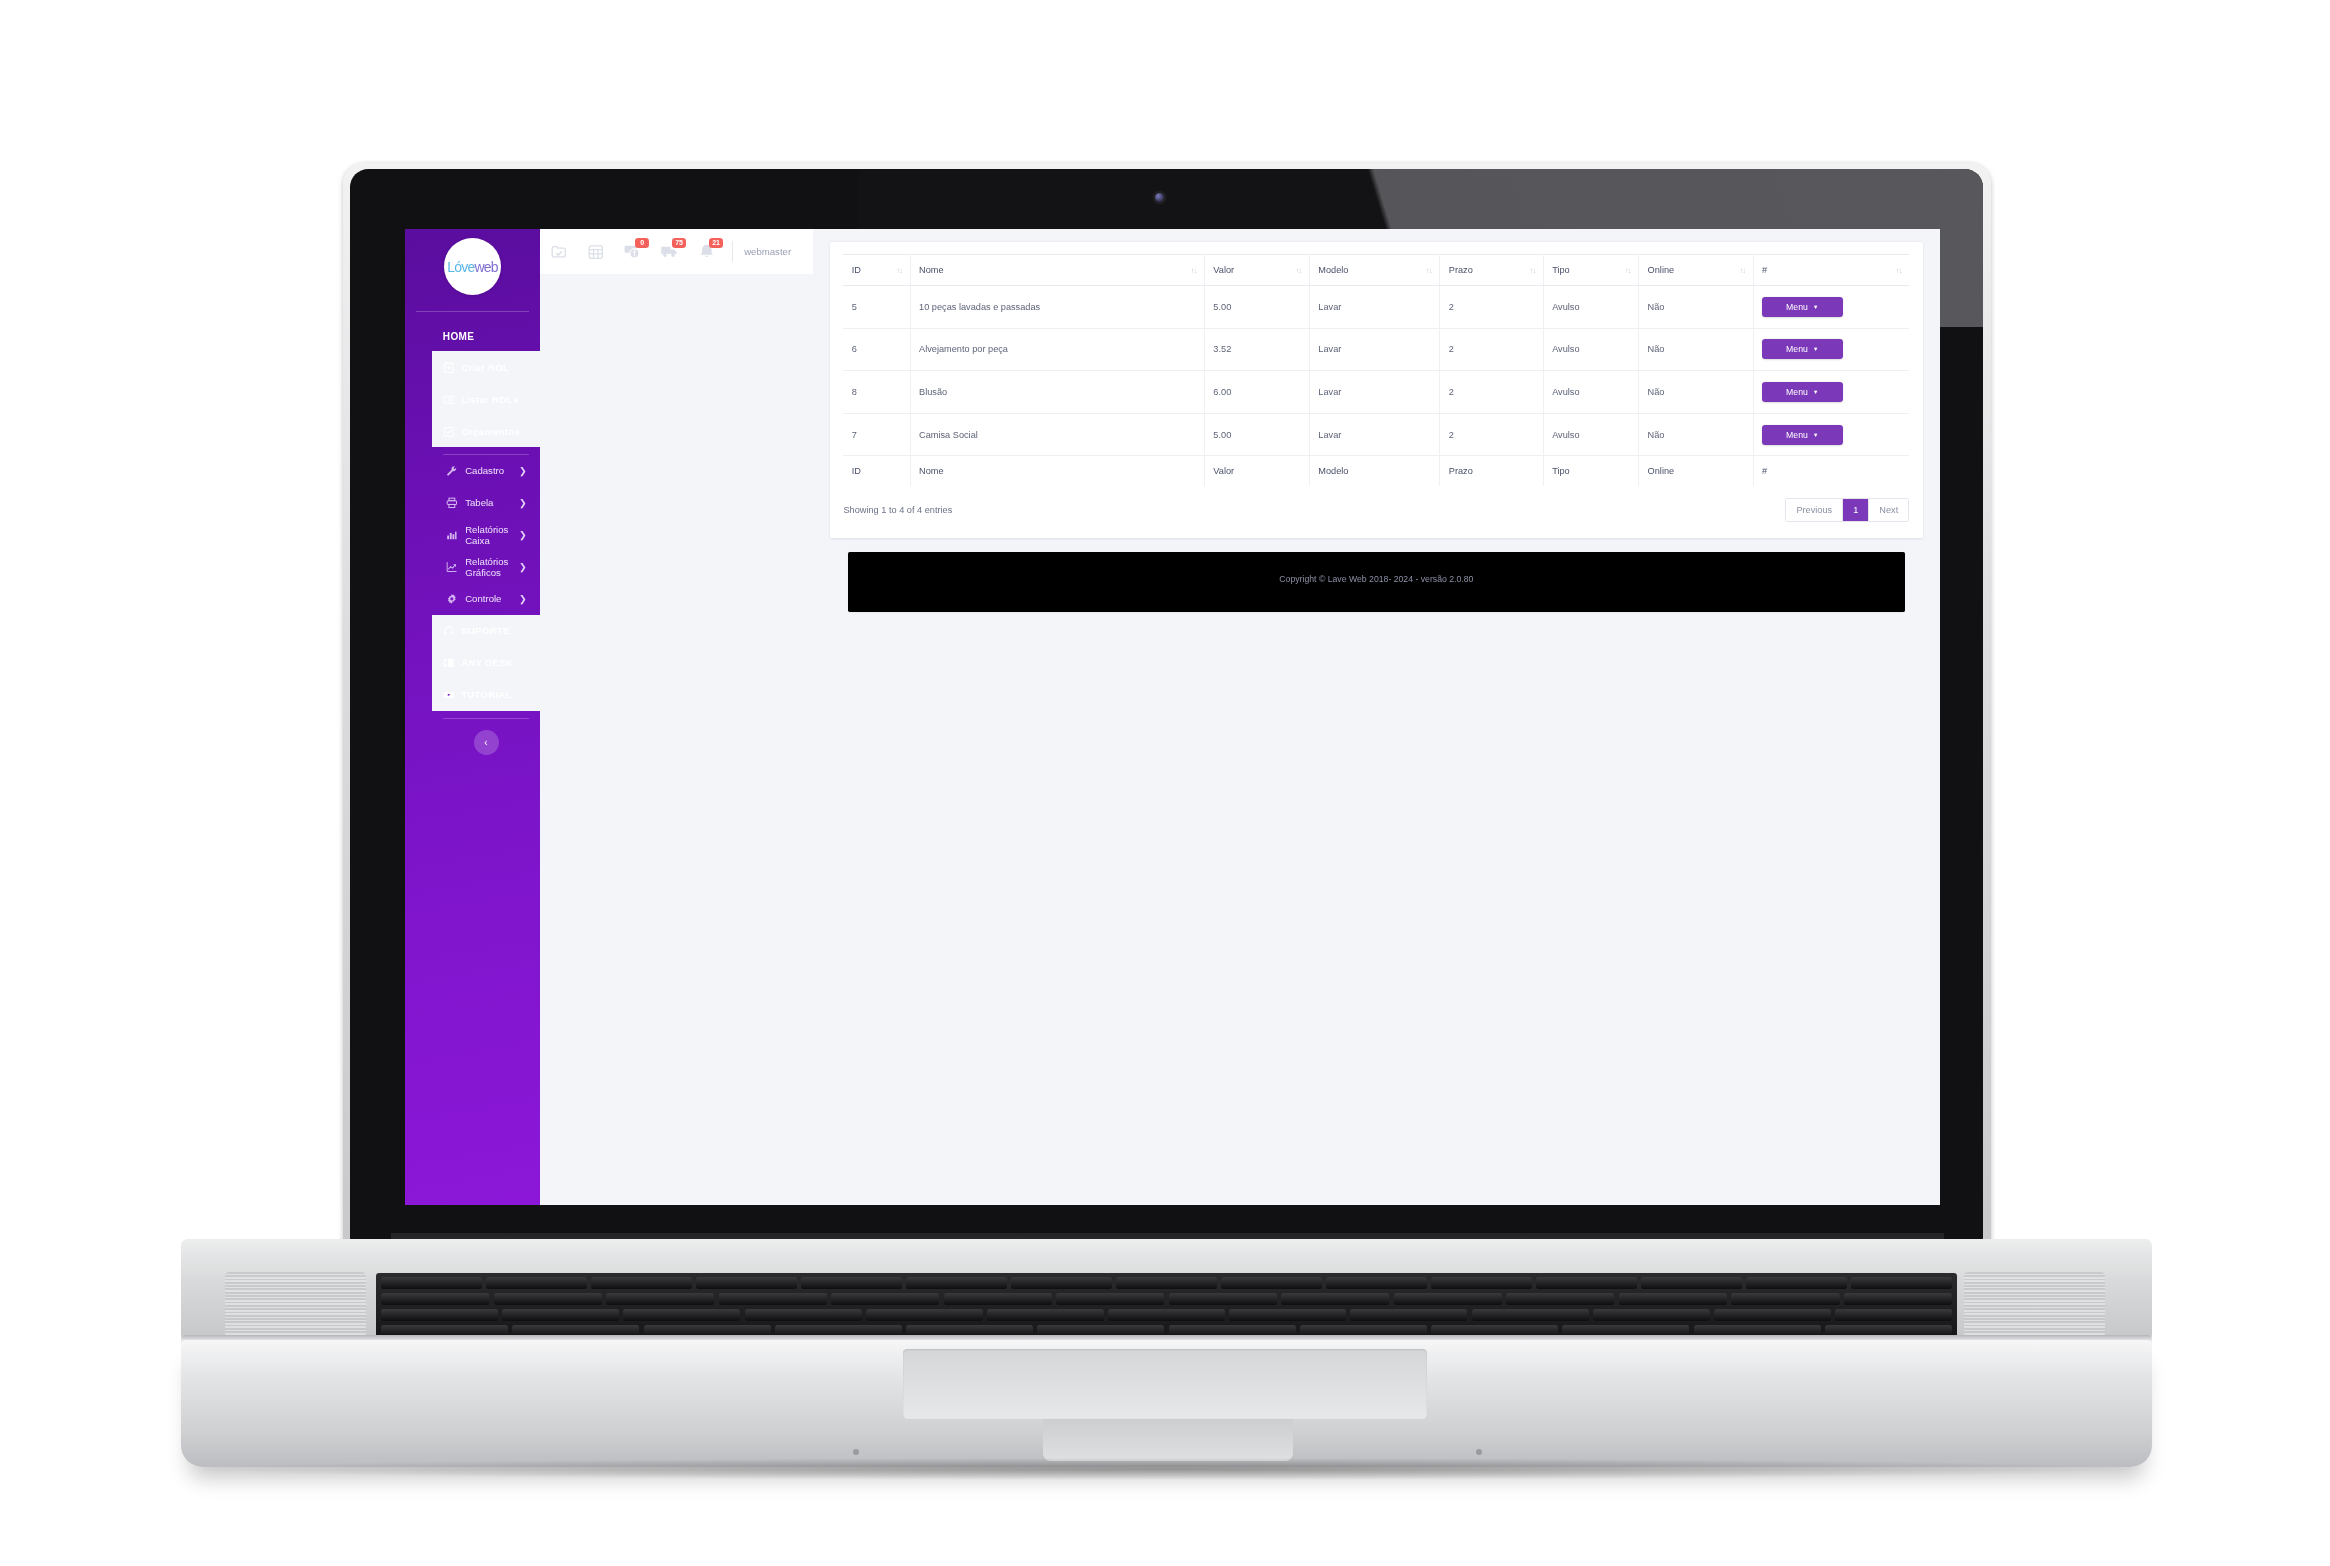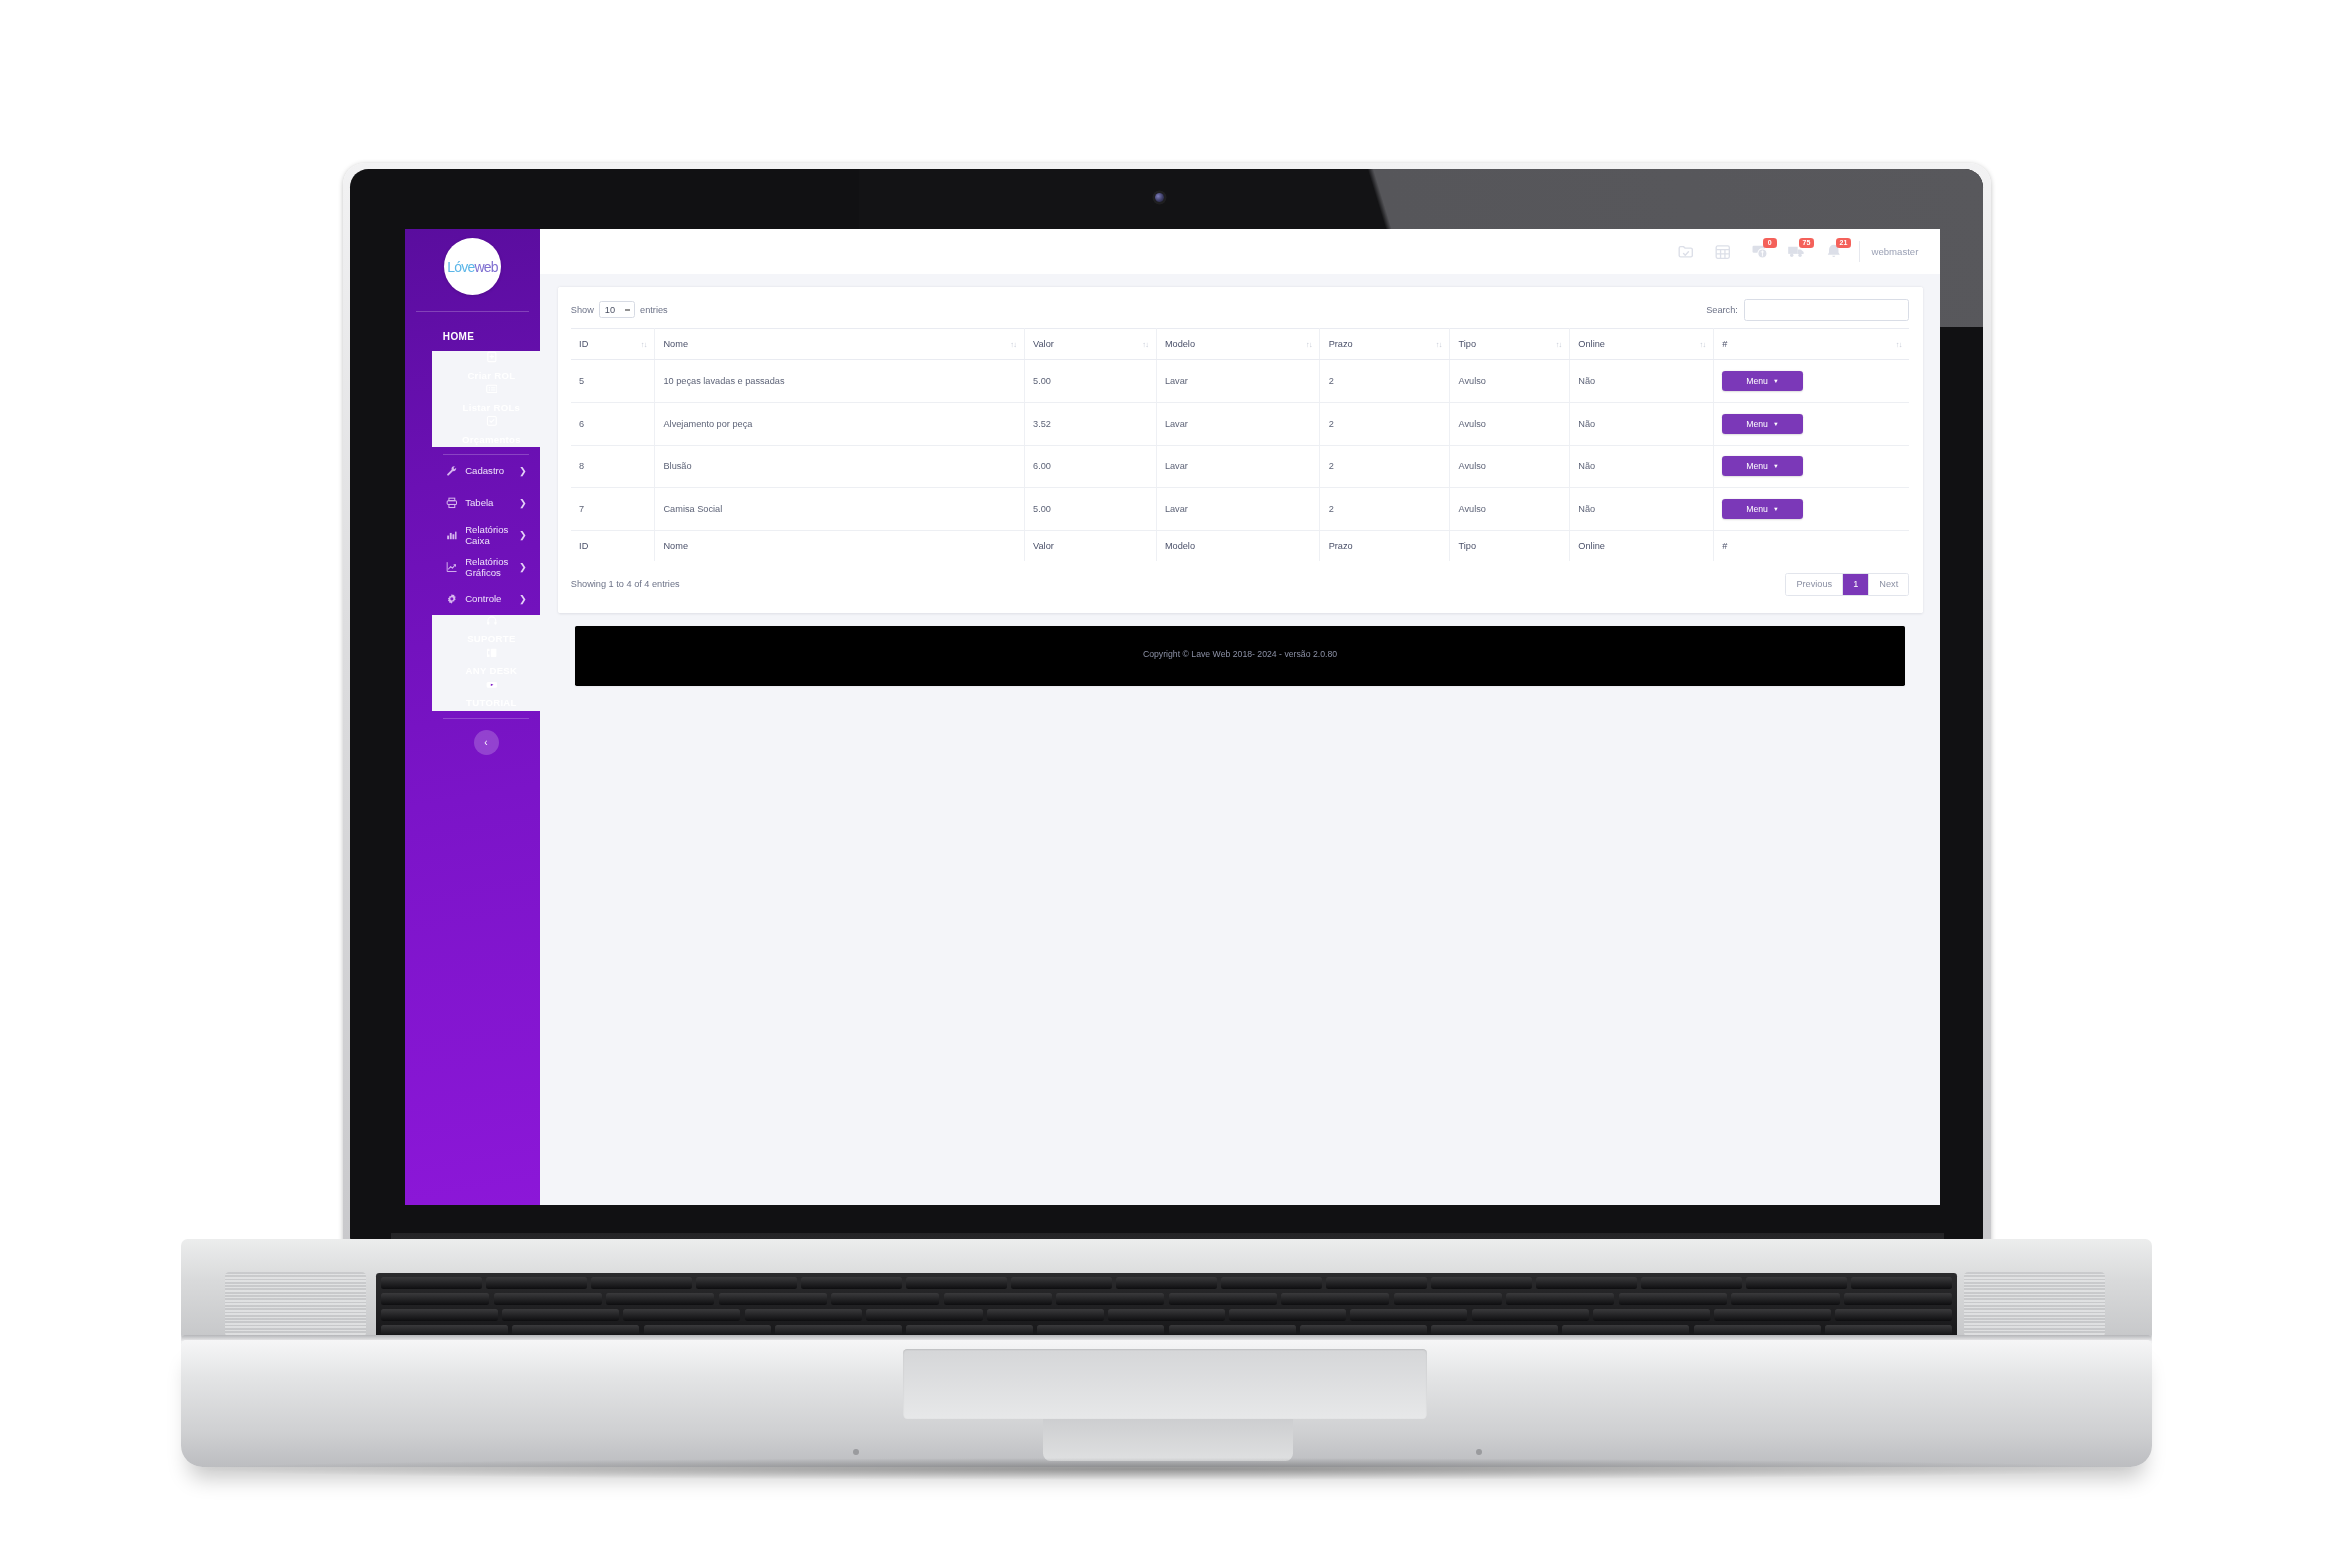--- a/index.html
+++ b/index.html
@@ -137,21 +137,21 @@
 
   .collapse-wrap{display:flex;justify-content:center;margin-top:11.7px;}
   .collapse-btn{
     width:25px;height:25px;border-radius:50%;
     background:rgba(255,255,255,.20);
     display:flex;align-items:center;justify-content:center;
     color:#fff;font-size:10px;
   }
 
   
-  .main{flex:1;display:flex;flex-direction:column;min-width:0;background:#f4f5f9;}
+  .main{flex:1;display:flex;flex-direction:row;min-width:0;background:#f4f5f9;}
 
   .topbar{
     height:45px;background:#fff;display:flex;align-items:center;justify-content:flex-end;
     padding-right:13.3px;gap:0;
   }
   .tb-icon{
     position:relative;width:37px;height:37px;display:flex;align-items:center;justify-content:center;
     color:#dcdfe8;
   }
   .badge{
@@ -525,37 +525,20 @@
           <div class="tb-sep"></div>
           <div class="tb-user">webmaster</div>
         </header>
 
         <div class="content">
 
           <section class="card">
 
             <div class="card-body">
 
-              <div class="dt-top">
-                <label class="dt-len">
-                  <span>Show</span>
-                  <select class="dt-select">
-                    <option selected="">10</option>
-                    <option>25</option>
-                    <option>50</option>
-                    <option>100</option>
-                  </select>
-                  <span>entries</span>
-                </label>
-
-                <label class="dt-filter">
-                  <span>Search:</span>
-                  <input class="dt-input" type="text" placeholder="" value="" style="">
-                </label>
-              </div>
 
               <table class="dt">
                 <colgroup>
                   <col style="width:4.2%">
                     <col style="width:18.5%">
                     <col style="width:6.6%">
                     <col style="width:8.2%">
                   <col style="width:6.5%">
                     <col style="width:6.0%">
                     <col style="width:7.2%">

